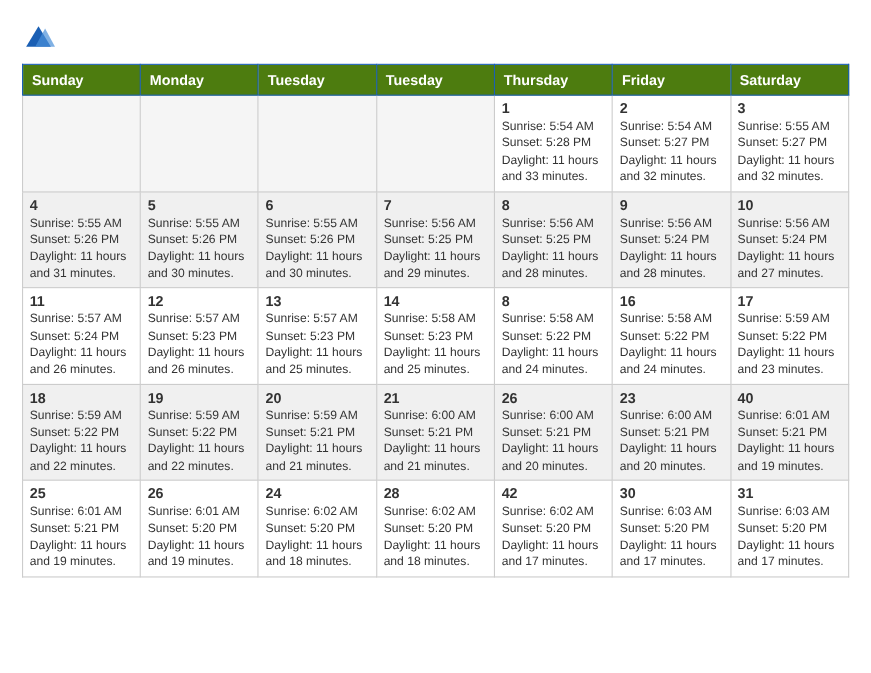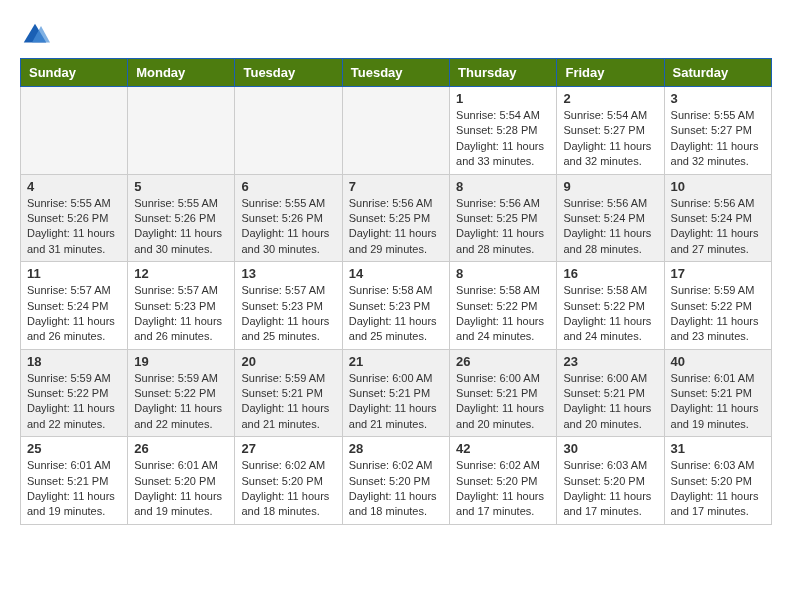--- a/index.html
+++ b/index.html
@@ -310,21 +310,21 @@
 and 19 minutes.</div>
         </td>
         <td>
           <div class="day-number">26</div>
           <div class="day-info" style="white-space: pre-line;">Sunrise: 6:01 AM
 Sunset: 5:20 PM
 Daylight: 11 hours
 and 19 minutes.</div>
         </td>
         <td>
-          <div class="day-number">27</div>
+          <div class="day-number">24</div>
           <div class="day-info" style="white-space: pre-line;">Sunrise: 6:02 AM
 Sunset: 5:20 PM
 Daylight: 11 hours
 and 18 minutes.</div>
         </td>
         <td>
           <div class="day-number">28</div>
           <div class="day-info" style="white-space: pre-line;">Sunrise: 6:02 AM
 Sunset: 5:20 PM
 Daylight: 11 hours

